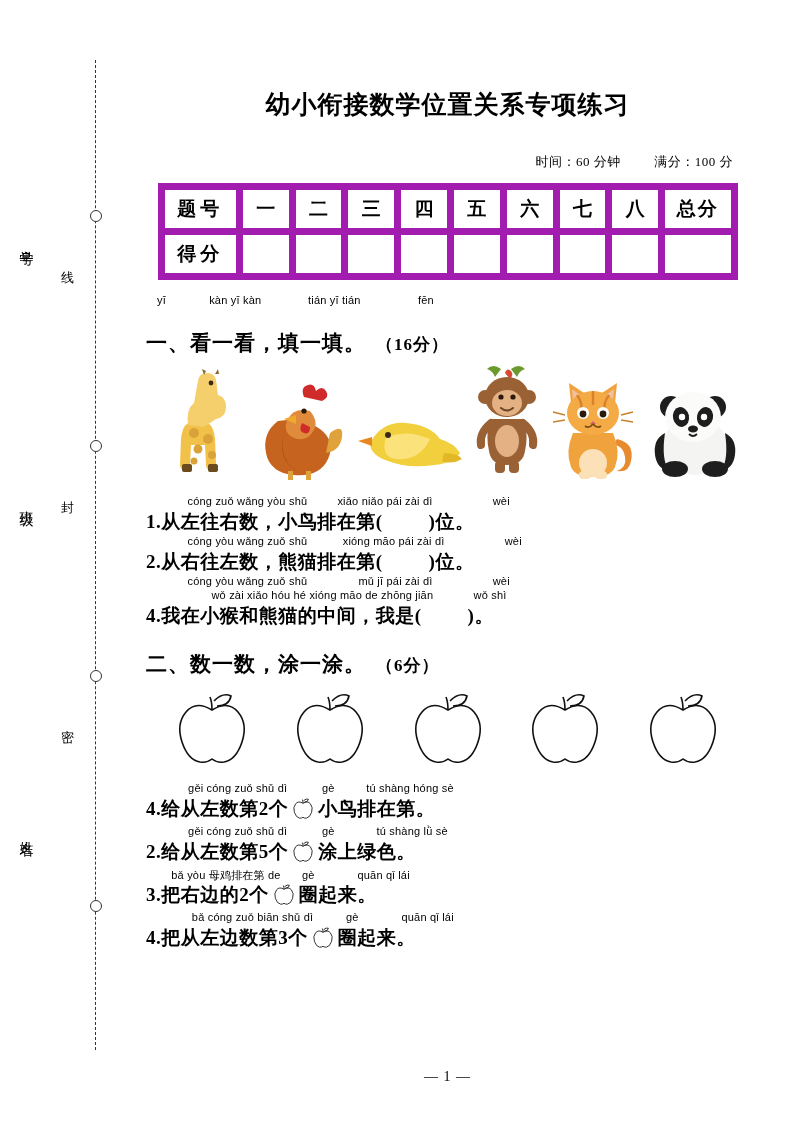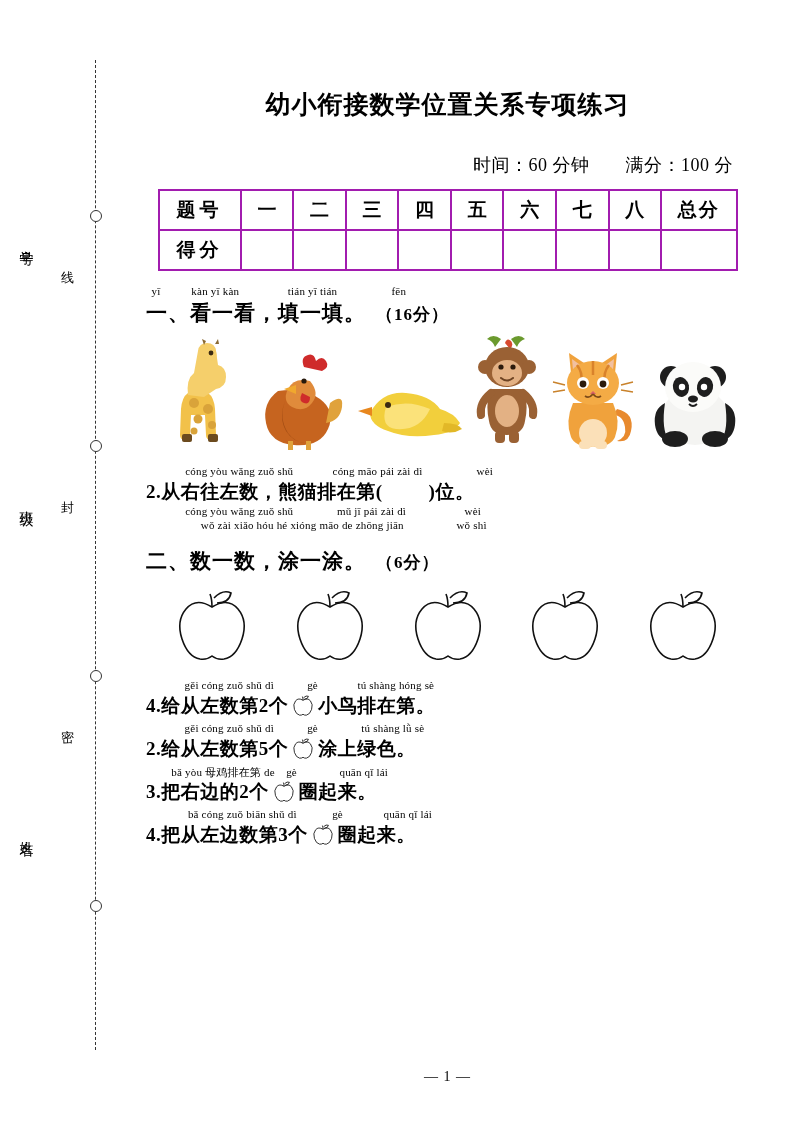--- a/index.html
+++ b/index.html
@@ -80,35 +80,35 @@
     text-align: center;
     font-size: 25px;
     font-weight: bold;
     letter-spacing: 1px;
     margin-top: 72px;
     font-family: "Liberation Serif", "DejaVu Serif", serif;
   }
 
   .meta-line {
     text-align: right;
-    font-size: 18px;
+    font-size: 13px;
     margin-top: 32px;
     padding-right: 22px;
     letter-spacing: 0.5px;
   }
   .meta-line .gap { display: inline-block; width: 26px; }
 
   
   table.score {
     margin: 12px auto 0 auto;
     border-collapse: collapse;
     width: 580px;
   }
   table.score td {
-    border: 2px solid #a21caf;
+    border: 7px solid #a21caf;
     height: 36px;
     text-align: center;
     font-size: 19px;
     font-weight: bold;
     font-family: "Liberation Serif", "DejaVu Serif", serif;
   }
   table.score td.head-label { width: 92px; letter-spacing: 4px; }
   table.score td.total { width: 84px; letter-spacing: 2px; }
   table.score td.col { width: 56px; }
 
@@ -118,26 +118,27 @@
     padding-left: 6px;
   }
   .py-row {
     font-size: 11px;
     font-family: "Liberation Sans", "DejaVu Sans", sans-serif;
     color: #000;
     height: 14px;
     white-space: nowrap;
     letter-spacing: 0.2px;
   }
-  .py-row span { display: inline-block; text-align: center; font-family: Liberation Serif, serif; }
+  .py-row span { display: inline-block; text-align: right; }
   .sec-title {
     font-size: 21px;
     font-weight: bold;
     letter-spacing: 1px;
     white-space: nowrap;
+    margin-top: 21px;
   }
   .sec-title .score-note { font-size: 17px; font-weight: bold; margin-left: 10px; }
 
   
   .animals {
     display: flex;
     align-items: flex-end;
     justify-content: space-between;
     margin: 8px 14px 0 18px;
     height: 120px;
@@ -359,26 +360,37 @@
           <circle cx="59" cy="32" r="3.2" fill="#fff"></circle>
           <ellipse cx="48" cy="44" rx="5" ry="3.4" fill="#1e1e1e"></ellipse>
           <path d="M44 49 q4 4 8 0" stroke="#1e1e1e" stroke-width="1.8" fill="none"></path>
         </g>
       </svg>
     </div>
   </div>
 
   <div class="qblock">
 
+    <div>
+      <div class="py-row">
+        <span style="width:22px"></span>
+        <span style="width:136px">cóng zuǒ wǎng yòu shǔ</span>
+        <span style="width:122px">xiǎo niǎo pái zài dì</span>
+        <span style="width:74px">wèi</span>
+      </div>
+      <div class="qline">
+        <span>1.从左往右数，小鸟排在第(</span><span class="blank"></span><span>)位。</span>
+      </div>
+    </div>
 
     <div>
       <div class="py-row">
         <span style="width:22px"></span>
         <span style="width:136px">cóng yòu wǎng zuǒ shǔ</span>
-        <span style="width:134px">cóng māo pái zài dì</span>
+        <span style="width:134px">xióng māo pái zài dì</span>
         <span style="width:74px">wèi</span>
       </div>
       <div class="qline">
         <span>2.从右往左数，熊猫排在第(</span><span class="blank"></span><span>)位。</span>
       </div>
     </div>
 
     <div>
       <div class="py-row">
         <span style="width:22px"></span>
@@ -386,20 +398,23 @@
         <span style="width:122px">mǔ jī pái zài dì</span>
         <span style="width:74px">wèi</span>
       </div>
     </div>
 
     <div>
       <div class="py-row">
         <span style="width:22px"></span>
         <span style="width:262px">wǒ zài xiǎo hóu hé xióng māo de zhōng jiān</span>
         <span style="width:70px">wǒ shì</span>
+      </div>
+      <div class="qline">
+        <span>4.我在小猴和熊猫的中间，我是(</span><span class="blank"></span><span>)。</span>
       </div>
     </div>
   </div>
 
   <div class="section">
     <div class="sec-title">
       <span>二、数一数，涂一涂。</span><span class="score-note">（6分）</span>
     </div>
   </div>
 

